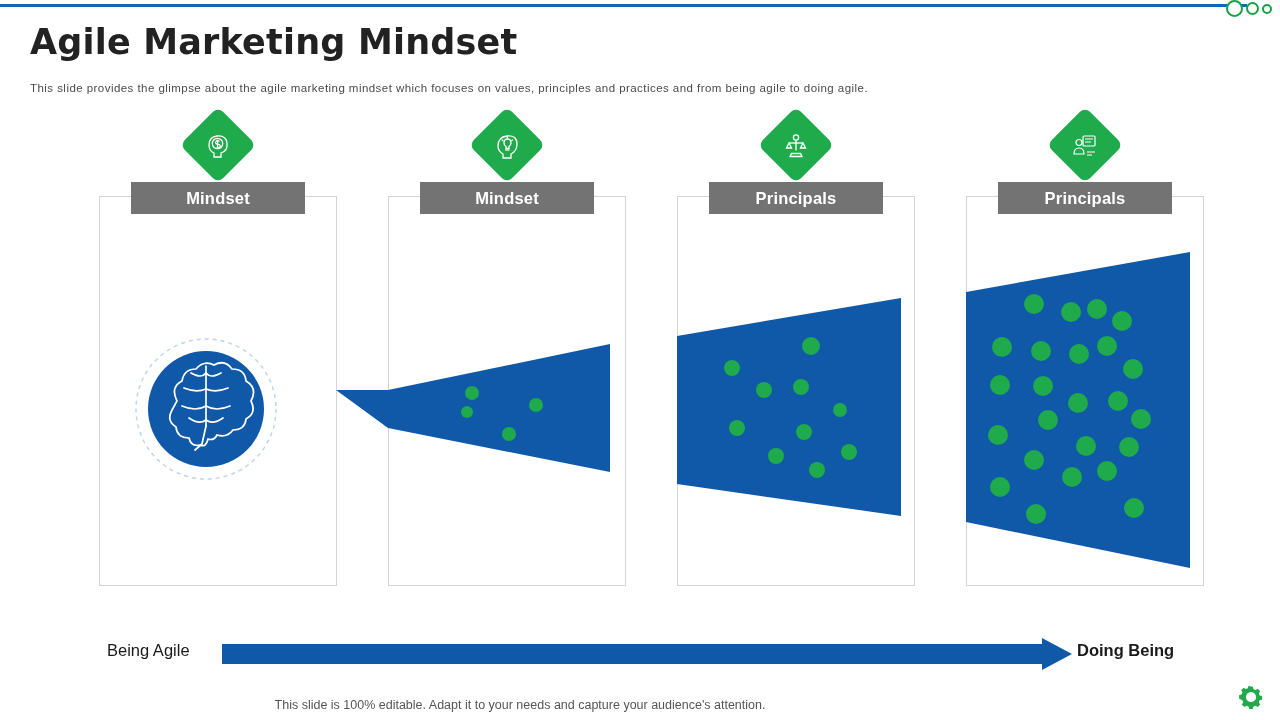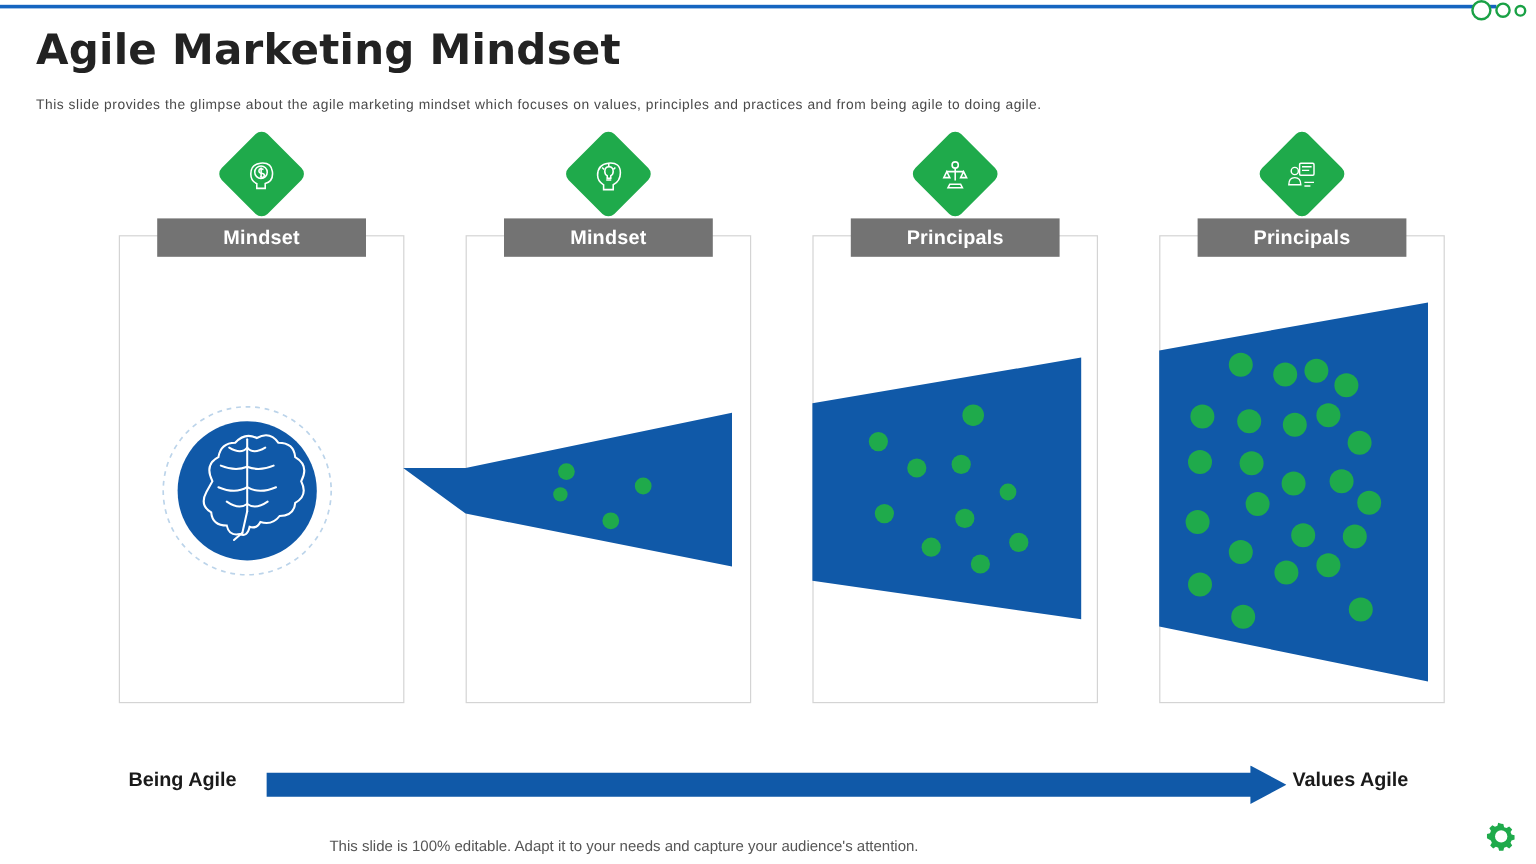--- a/index.html
+++ b/index.html
@@ -55,21 +55,21 @@
     position:absolute;top:-14px;left:50%;
     width:174px;margin-left:-87px;height:32px;
     background:#737373;color:#fff;font-size:16.5px;font-weight:bold;
     display:flex;align-items:center;justify-content:center;
     letter-spacing:.2px;
   }
   .shape-area{position:absolute;left:0;top:0;width:236px;height:388px;overflow:visible;}
 
   
   .being{
-    position:absolute;left:107px;top:641px;font-size:16.5px;font-weight:bold;color:#1a1a1a;
+    position:absolute;left:107px;top:641px;font-size:16.5px;font-weight:normal;color:#1a1a1a;
   }
   .doing{
     position:absolute;left:1077px;top:641px;font-size:16.5px;font-weight:bold;color:#1a1a1a;
   }
   .arrow-svg{position:absolute;left:222px;top:638px;}
 
   
   .footer{
     position:absolute;left:0;top:698px;width:1040px;text-align:center;
     font-size:12.5px;color:#555;
@@ -253,19 +253,19 @@
     </div>
   </div>
 
   <div class="label">Principals</div>
 </div>
 
 <div class="being">Being Agile</div>
 <svg class="arrow-svg" width="850" height="32" viewBox="0 0 850 32">
   <polygon points="0,6 820,6 820,0 850,16 820,32 820,26 0,26" fill="#1059a8"></polygon>
 </svg>
-<div class="doing">Values Agile</div>
+<div class="doing">Doing Being</div>
 
 <div class="footer">This slide is 100% editable. Adapt it to your needs and capture your audience's attention.</div>
 <svg class="gear" viewBox="0 0 32 32">
   <path fill="#1faa4b" d="M16 3l2.2.4.8 3.1 2.5 1 2.7-1.7 3.1 3.1-1.7 2.7 1 2.5 3.1.8v4.4l-3.1.8-1 2.5 1.7 2.7-3.1 3.1-2.7-1.7-2.5 1-.8 3.1h-4.4l-.8-3.1-2.5-1-2.7 1.7-3.1-3.1 1.7-2.7-1-2.5L1.4 18v-4.4l3.1-.8 1-2.5-1.7-2.7 3.1-3.1 2.7 1.7 2.5-1 .8-3.1z"></path>
   <circle cx="16" cy="16" r="6.3" fill="#ffffff"></circle>
 </svg>
 
 </body></html>

